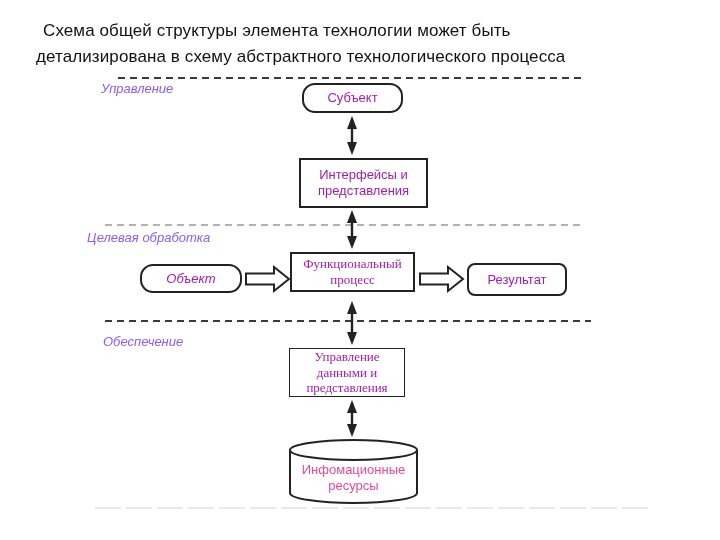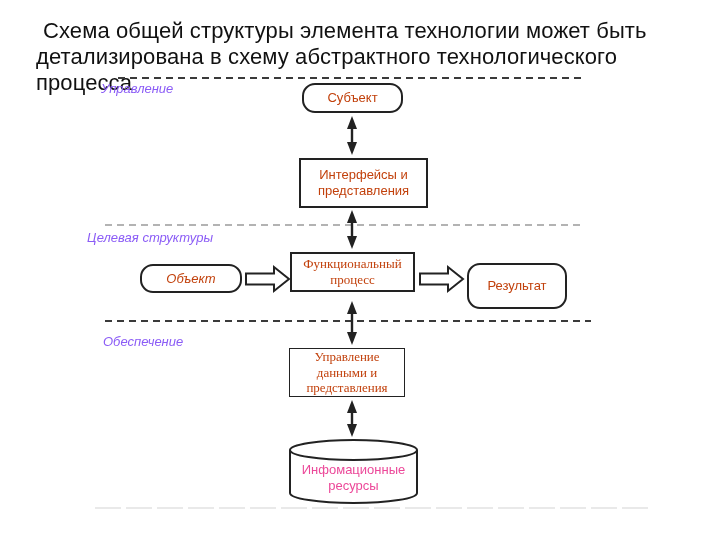--- a/index.html
+++ b/index.html
@@ -12,21 +12,21 @@
     height: 540px;
     background: #ffffff;
     overflow: hidden;
   }
 
   .title {
     position: absolute;
     left: 36px;
     top: 18px;
     width: 660px;
-    font-size: 22px;
+    font-size: 17px;
     line-height: 26px;
     color: #111;
     letter-spacing: 0.1px;
   }
   .title .line1 { padding-left: 7px; }
 
   .svg-layer {
     position: absolute;
     left: 0; top: 0;
     width: 720px; height: 540px;
@@ -46,30 +46,30 @@
   .node {
     position: absolute;
     background: #ffffff;
     border: 2px solid #222;
     display: flex;
     align-items: center;
     justify-content: center;
     text-align: center;
     font-size: 13px;
     line-height: 1.2;
-    color: #c2410c;
+    color: #a21caf;
     padding: 2px;
   }
   .rounded { border-radius: 13px; }
 
   .node-subject   { left: 302px; top: 83px;  width: 101px; height: 30px; }
   .node-interfaces{ left: 299px; top: 158px; width: 129px; height: 50px; }
   .node-object    { left: 140px; top: 264px; width: 102px; height: 29px; font-style: italic; }
   .node-process   { left: 290px; top: 252px; width: 125px; height: 40px; font-family: Liberation Serif, serif; }
-  .node-result    { left: 467px; top: 263px; width: 100px; height: 46px; }
+  .node-result    { left: 467px; top: 263px; width: 100px; height: 33px; border-radius: 8px; }
   .node-datamgmt  { left: 289px; top: 348px; width: 116px; height: 49px; border-width: 1.5px; font-family: Liberation Serif, serif; }
 
   .node-resources {
     position: absolute;
     left: 292px; top: 458px; width: 123px; height: 40px;
     display: flex; align-items: center; justify-content: center;
     text-align: center; font-size: 13px; line-height: 1.2; color: #ec4899;
   }
 </style>
 </head>
@@ -113,21 +113,21 @@
     <path d="M246,273.5 L274,273.5 L274,267 L289,279 L274,291 L274,284.5 L246,284.5 Z" fill="#ffffff" stroke="#222" stroke-width="2"></path>
     <path d="M420,273.5 L448,273.5 L448,267 L463,279 L448,291 L448,284.5 L420,284.5 Z" fill="#ffffff" stroke="#222" stroke-width="2"></path>
 
     <g>
       <path d="M290,450 L290,493 A63.5,10 0 0,0 417,493 L417,450" fill="#ffffff" stroke="#222" stroke-width="2"></path>
       <ellipse cx="353.5" cy="450" rx="63.5" ry="10" fill="#ffffff" stroke="#222" stroke-width="2"></ellipse>
     </g>
   </svg>
 
   <div class="section-label label-control">Управление</div>
-  <div class="section-label label-target">Целевая структуры</div>
+  <div class="section-label label-target">Целевая обработка</div>
   <div class="section-label label-support">Обеспечение</div>
 
   <div class="node rounded node-subject">Субъект</div>
   <div class="node node-interfaces">Интерфейсы и представления</div>
   <div class="node rounded node-object">Объект</div>
   <div class="node node-process">Функциональный процесс</div>
   <div class="node rounded node-result">Результат</div>
   <div class="node node-datamgmt">Управление данными и представления</div>
   <div class="node-resources">Инфомационные ресурсы</div>
 

